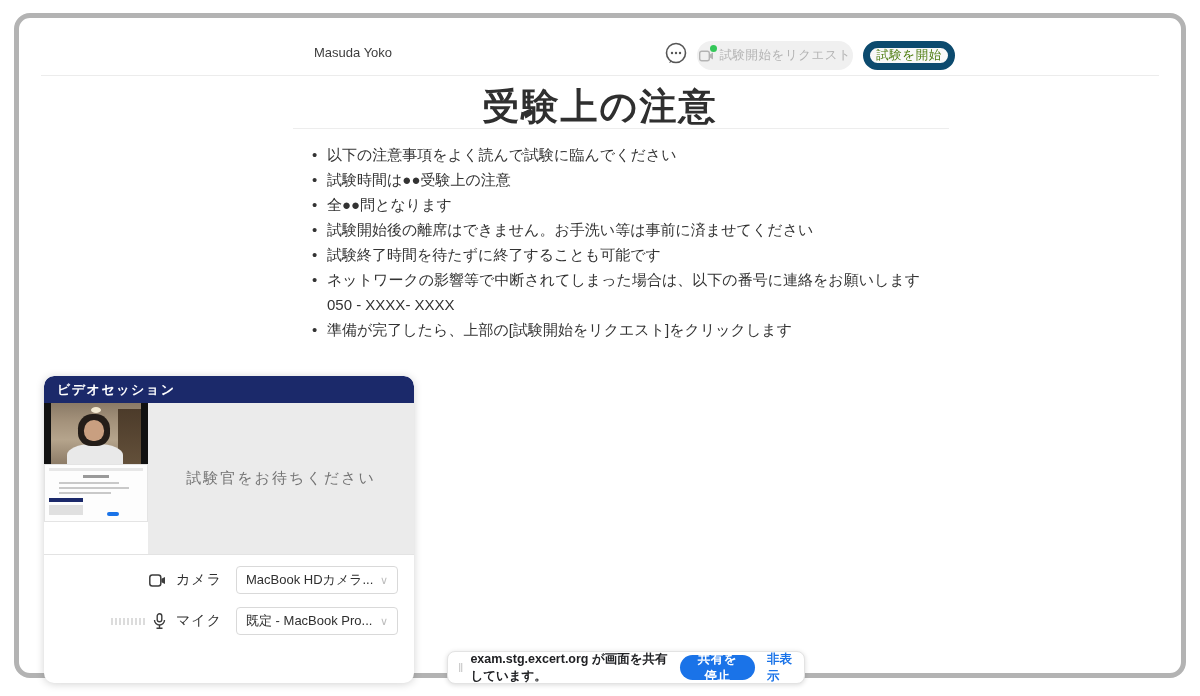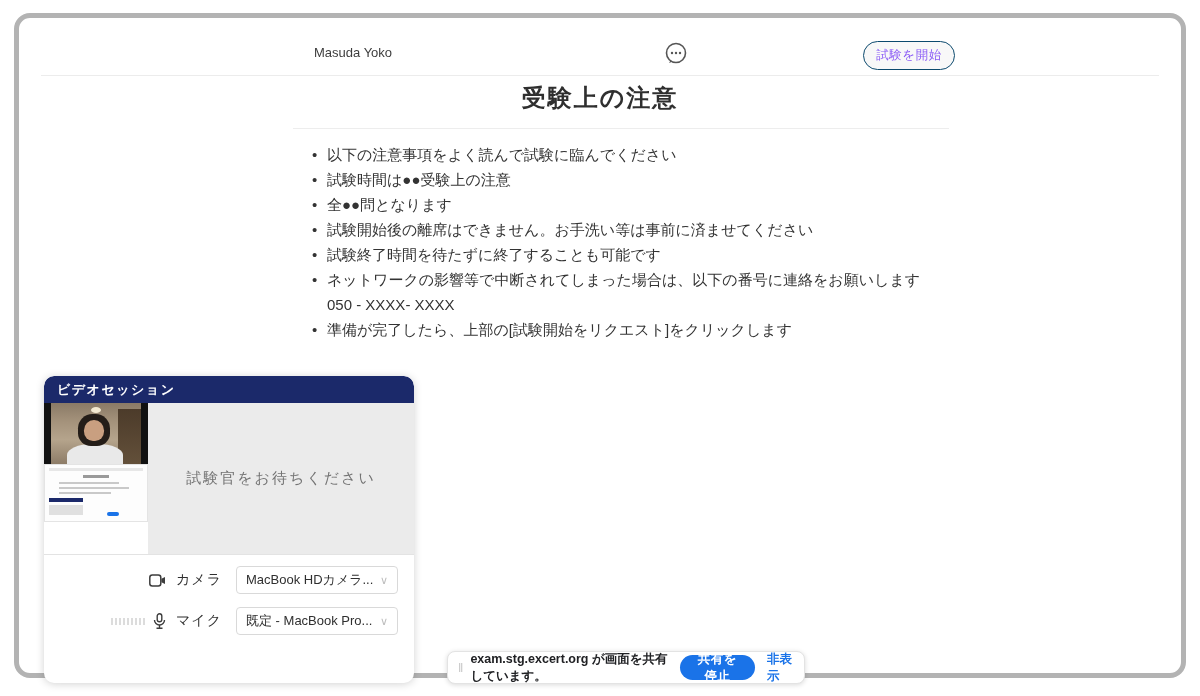--- a/index.html
+++ b/index.html
@@ -12,27 +12,27 @@
     border:5px solid #b3b3b3; border-radius:16px; background:#fff; }
 
   
   .topbar-divider { position:absolute; left:22px; right:22px; top:57px; height:1px; background:#ececec; }
   .user-name { position:absolute; left:295px; top:27px; font-size:13px; color:#3d3d3d; font-weight:500; }
   .chat-btn { position:absolute; left:644px; top:22px; width:26px; height:26px; border-radius:50%;
     background:#fff; display:flex; align-items:center; justify-content:center; cursor:pointer; }
   .pill-btn { position:absolute; top:23px; height:29px; border-radius:15px; display:flex;
     align-items:center; justify-content:center; font-size:12.5px; letter-spacing:.5px; }
   .request-btn { left:678px; width:156px; background:#f0f0f0; color:#b3b3b3; gap:6px; }
-  .start-btn  { left:844px; width:92px; background:#f8f8f8; border:1px solid #0c4a6e; color:#8b5cf6; }
+  .start-btn  { left:844px; width:92px; background:#f8f8f8; border:7px solid #0c4a6e; color:#4d7c0f; }
   .cam-icon-wrap { position:relative; display:inline-flex; }
   .green-dot { position:absolute; top:-5px; right:-3px; width:7px; height:7px; border-radius:50%; background:#34c759; }
 
   
   .notice-title { position:absolute; left:0; right:0; top:64px; text-align:center;
-    font-size:24px; font-weight:bold; color:#2f2f2f; letter-spacing:2px; }
+    font-size:37px; font-weight:bold; color:#2f2f2f; letter-spacing:2px; }
   .title-divider { position:absolute; left:274px; top:110px; width:656px; height:1px; background:#ededed; }
   .notice-list { position:absolute; left:293px; top:124px; width:640px; }
   .notice-item { display:flex; font-size:15px; color:#333; line-height:25px; }
   .notice-item .bullet { width:15px; color:#333; }
   .notice-item.no-bullet .bullet { visibility:hidden; }
 
   
   .vs-panel { position:absolute; left:25px; top:358px; width:370px; height:307px; background:#fff;
     border-radius:10px; box-shadow:0 1px 8px rgba(0,0,0,.18); overflow:hidden; }
   .vs-header { height:27px; background:#1b296a; color:#fff; font-size:13px; font-weight:bold;
@@ -102,20 +102,30 @@
     <div class="chat-btn">
       <svg class="ic" width="24" height="24" viewBox="0 0 24 24">
         <circle cx="12" cy="12" r="9.5" fill="none" stroke="#555" stroke-width="1.6"></circle>
         <path d="M6.5 19.5 L5 22 L9 20.6 Z" fill="#555"></path>
         <circle cx="8" cy="12" r="1.2" fill="#555"></circle>
         <circle cx="12" cy="12" r="1.2" fill="#555"></circle>
         <circle cx="16" cy="12" r="1.2" fill="#555"></circle>
       </svg>
     </div>
 
+    <div class="pill-btn request-btn">
+      <span class="cam-icon-wrap">
+        <svg class="ic" width="15" height="12" viewBox="0 0 15 12">
+          <rect x="0.7" y="1.2" width="9.6" height="9.6" rx="2" fill="none" stroke="#b3b3b3" stroke-width="1.4"></rect>
+          <path d="M10.8 4.5 L14 2.5 V9.5 L10.8 7.5 Z" fill="#b3b3b3"></path>
+        </svg>
+        <span class="green-dot"></span>
+      </span>
+      <span>試験開始をリクエスト</span>
+    </div>
 
     <div class="pill-btn start-btn">
       <span>試験を開始</span>
     </div>
 
     <h1 class="notice-title">受験上の注意</h1>
     <div class="title-divider"></div>
     <div class="notice-list" id="notice-list">
         <div class="notice-item">
     <span class="bullet">•</span>

